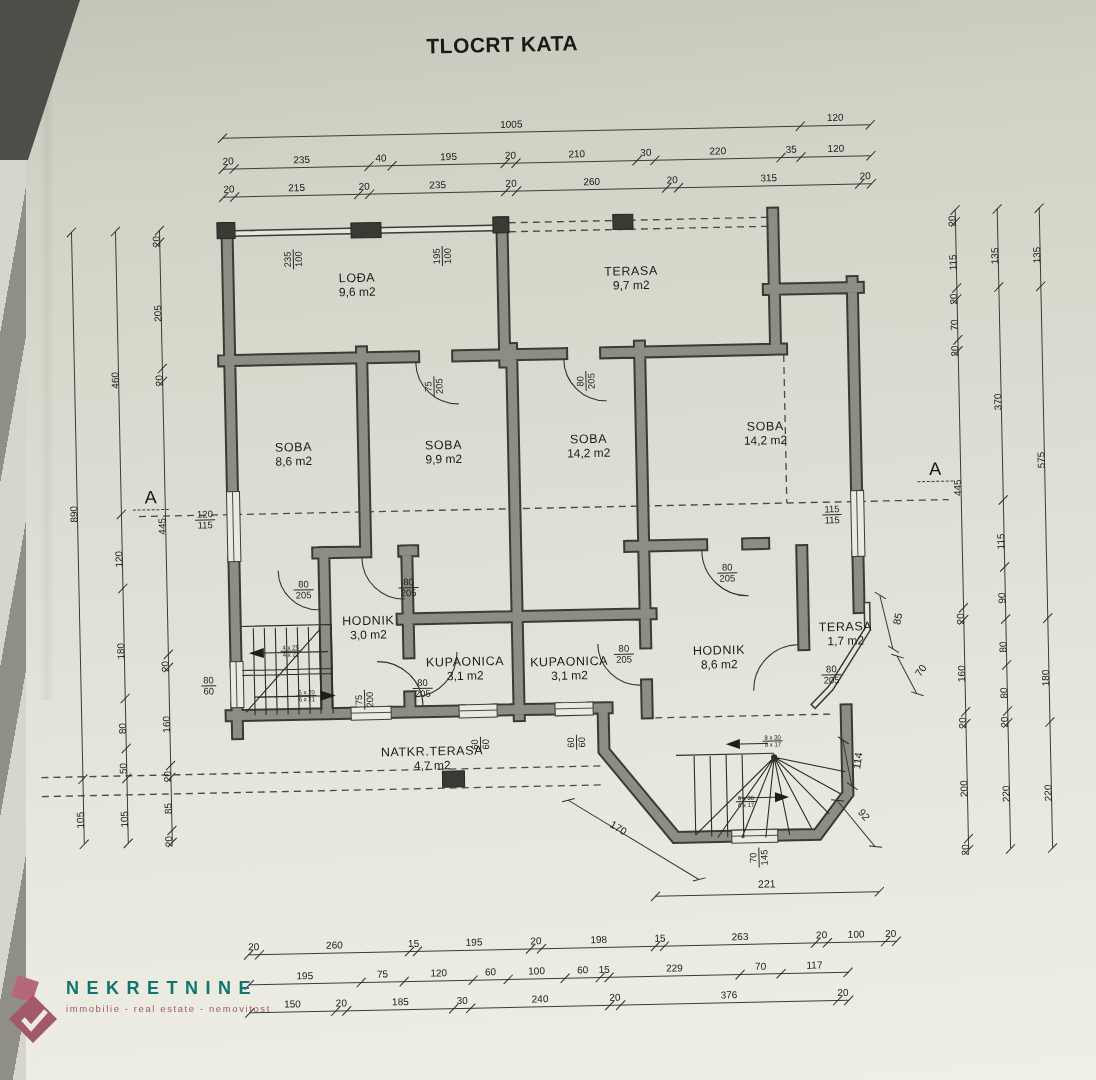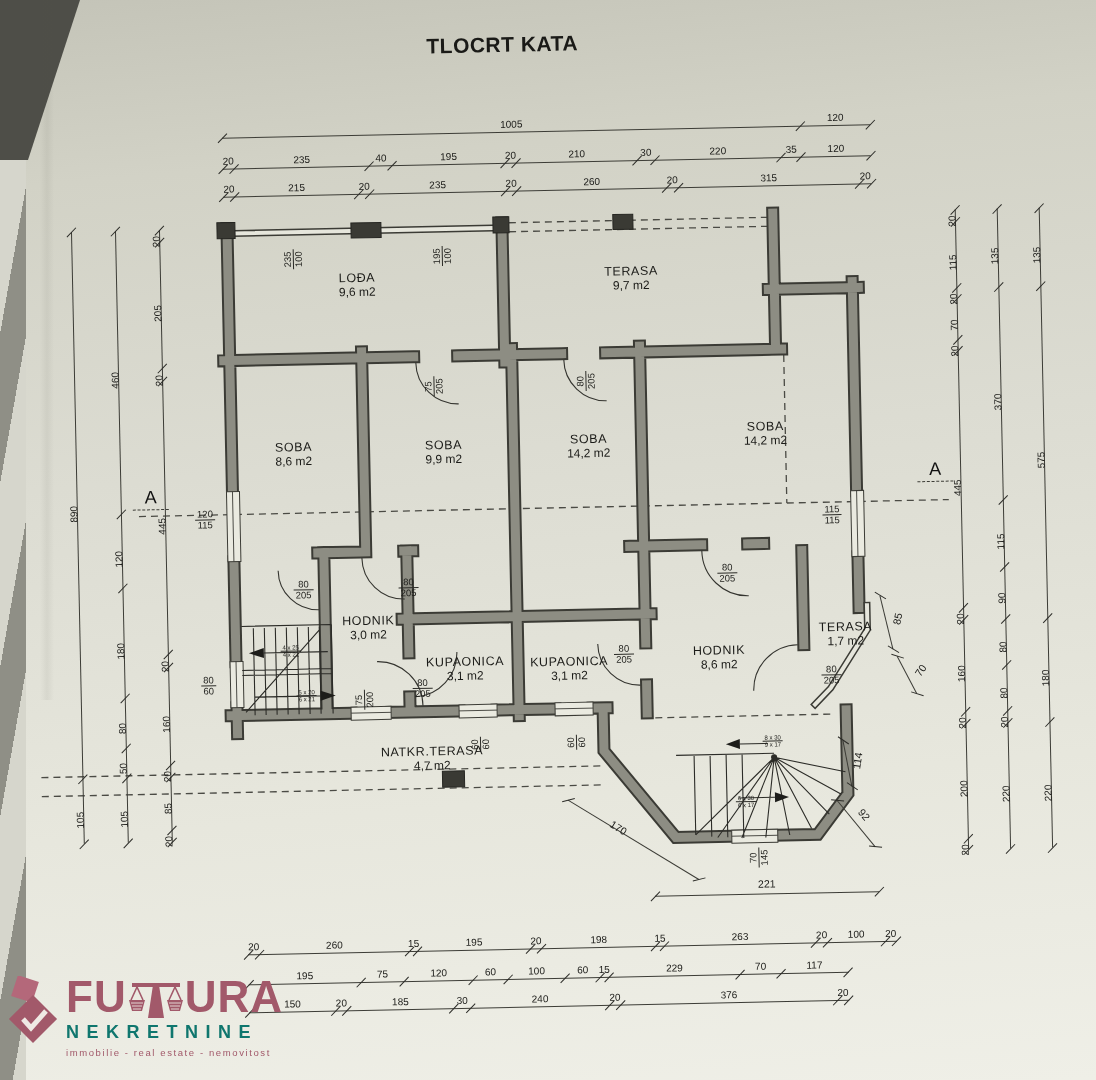--- a/index.html
+++ b/index.html
@@ -489,29 +489,17 @@
       </div>
   </div>
 
   <div class="logo">
     <svg width="58" height="70" viewBox="0 0 58 70">
       <rect x="8" y="2" width="22" height="22" transform="rotate(18 19 13)" fill="#b4687a"></rect>
       <rect x="10" y="26" width="34" height="34" transform="rotate(45 27 43)" fill="#a2596a"></rect>
       <path d="M17 43 l8 9 l15 -17" stroke="#efe9e4" stroke-width="5" fill="none"></path>
     </svg>
     <div class="logotext">
-      <div class="logorow1">
-        <span>FU</span>
-        <svg class="scale-ic" width="56" height="40" viewBox="0 0 56 40">
-          <path d="M4 5 H52" stroke="#a2596a" stroke-width="4"></path>
-          <polygon points="25,5 31,5 36,38 20,38" fill="#a2596a"></polygon>
-          <path d="M9 7 L3 20 M9 7 L15 20 M47 7 L41 20 M47 7 L53 20" stroke="#a2596a" stroke-width="1.6" fill="none"></path>
-          <polygon points="1,20 17,20 14,31 4,31" fill="#a2596a"></polygon>
-          <polygon points="39,20 55,20 52,31 42,31" fill="#a2596a"></polygon>
-          <path d="M3 23 H15 M4 26 H14 M5 29 H13 M41 23 H53 M42 26 H52 M43 29 H51" stroke="#e3d5d2" stroke-width="1"></path>
-        </svg>
-        <span>URA</span>
-      </div>
       <div class="logorow2">NEKRETNINE</div>
       <div class="logorow3">immobilie - real estate - nemovitost</div>
     </div>
   </div>
 </div>
 
 </body></html>

